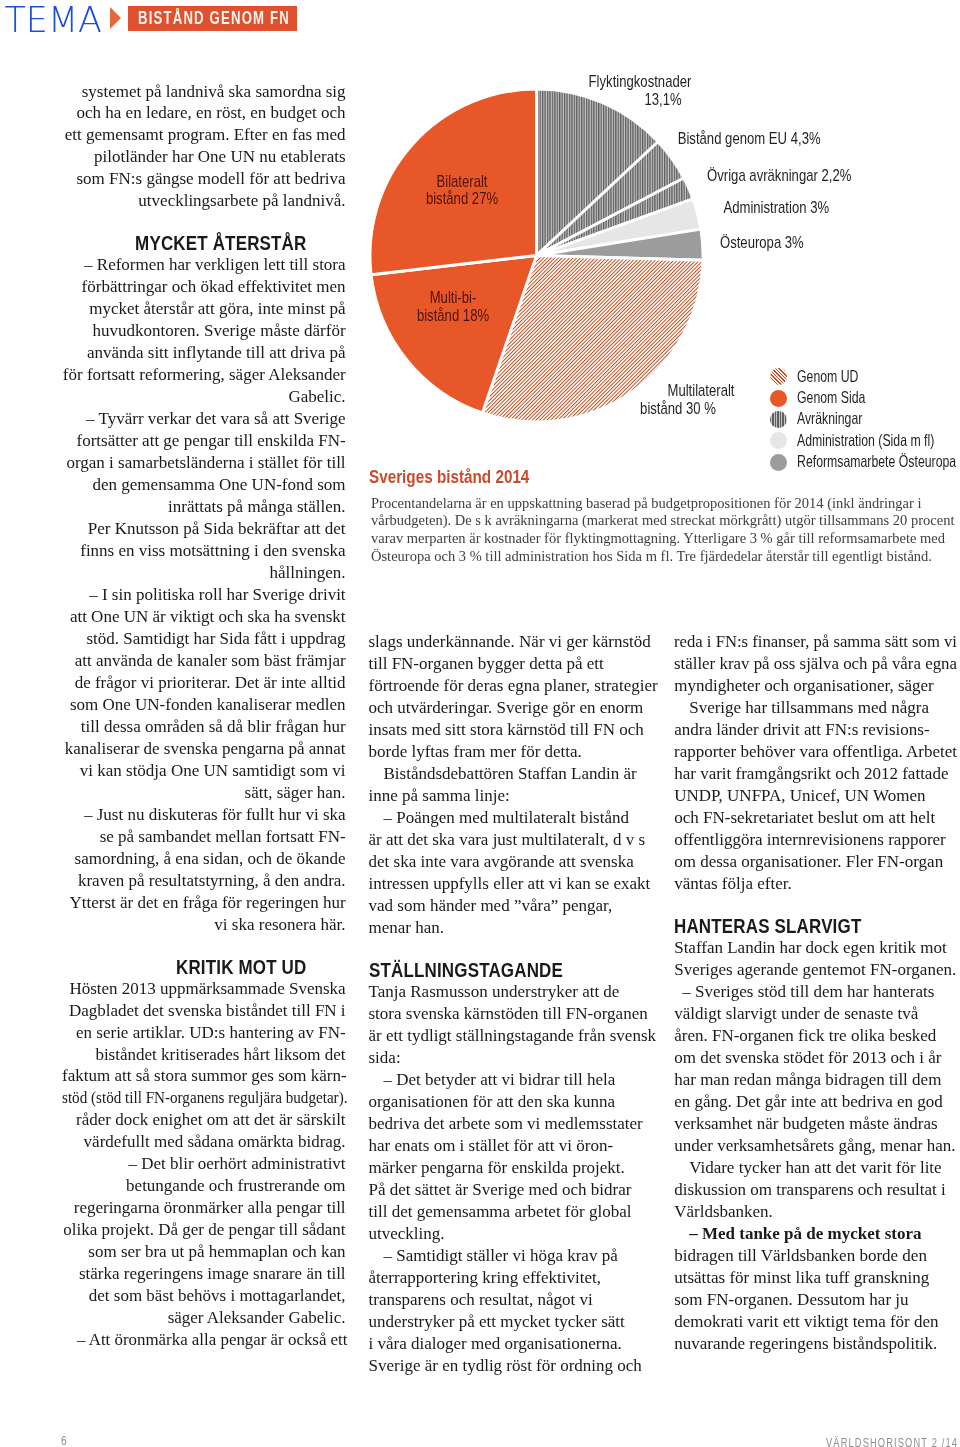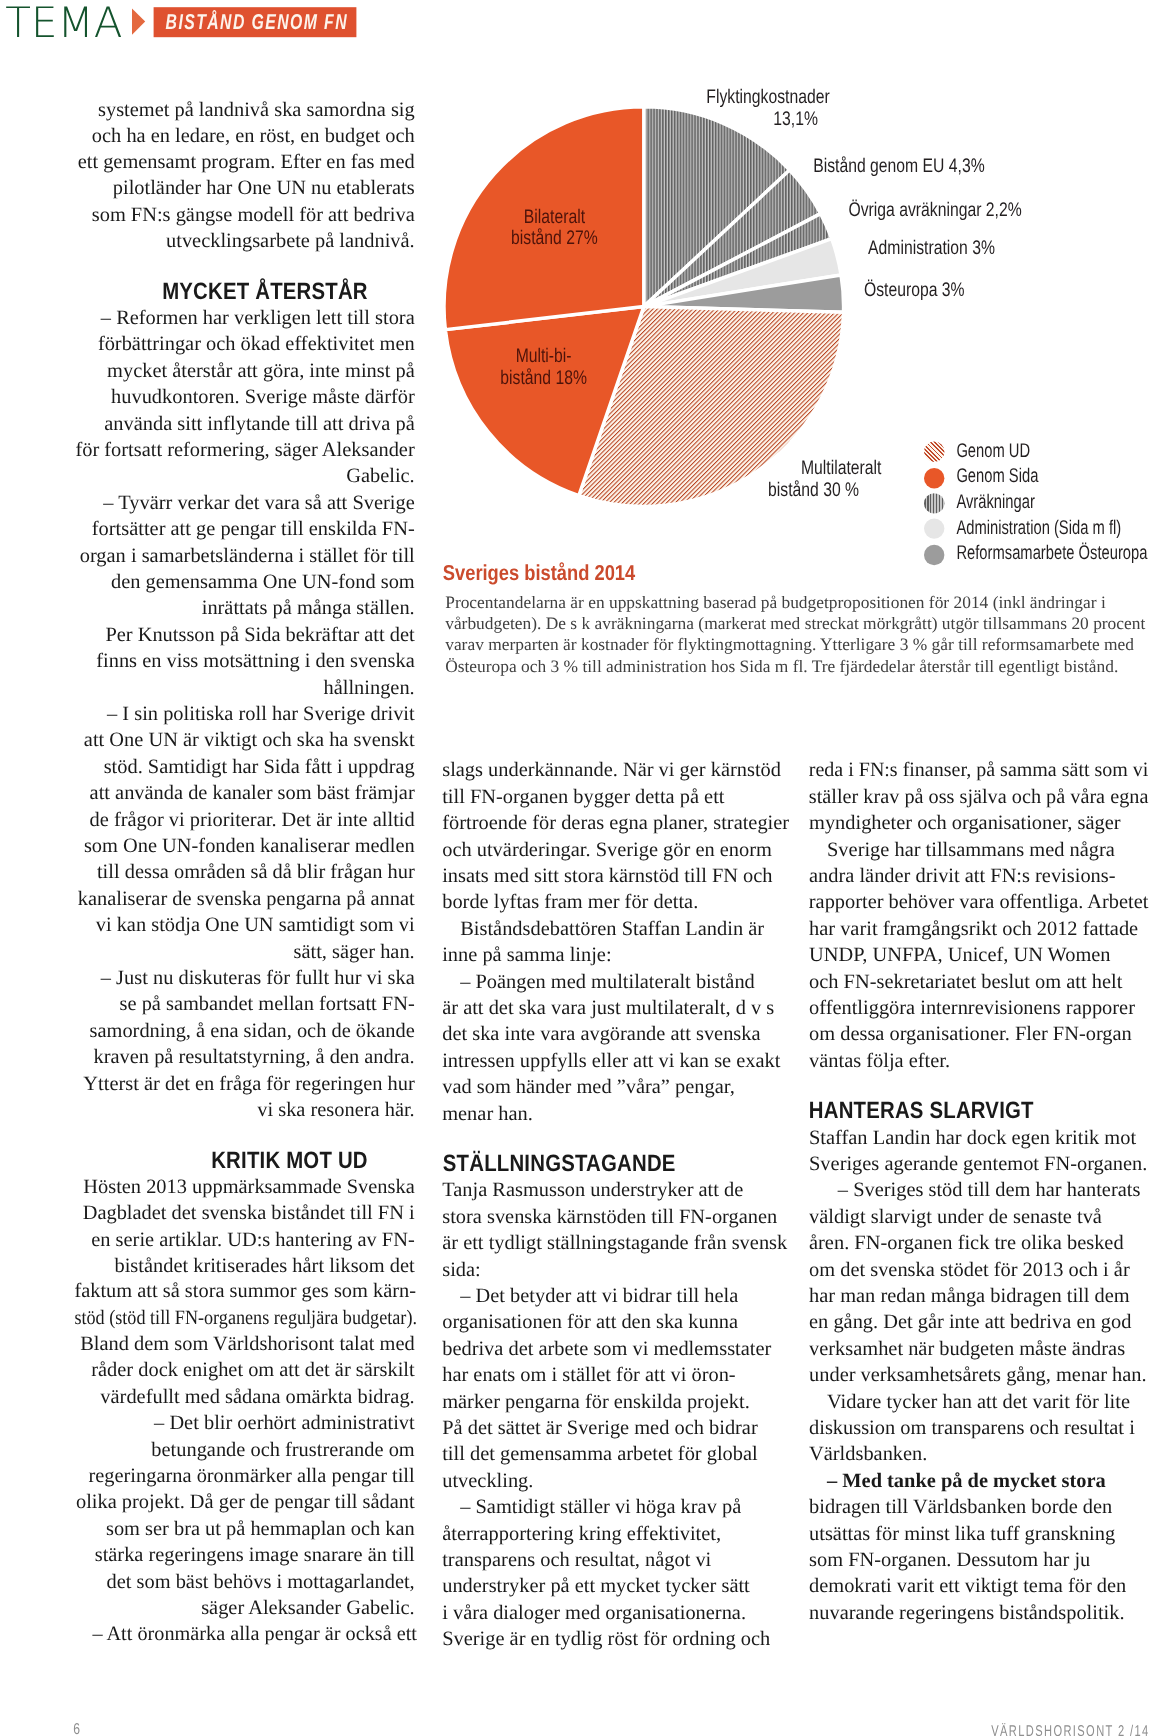--- a/index.html
+++ b/index.html
@@ -4,24 +4,24 @@
 <title>Sveriges bistånd 2014 – Världshorisont</title>
 <style>
   html,body{margin:0;padding:0;}
   body{width:960px;height:1447px;background:#ffffff;position:relative;overflow:hidden;
        font-family:"Liberation Serif",serif;color:#1a1a1a;}
   .page{position:absolute;left:0;top:0;width:960px;height:1447px;}
 
   
   .hdr{position:absolute;left:0;top:0;width:960px;height:46px;}
   .tema{position:absolute;left:4.4px;top:-1.1px;font-family:"DejaVu Sans",sans-serif;
-        font-size:35px;line-height:42px;color:#14532d;font-weight:200;}
+        font-size:35px;line-height:42px;color:#1d4ed8;font-weight:200;}
   .tri{position:absolute;left:110.2px;top:6.6px;width:0;height:0;
        border-left:11.6px solid #e4693f;border-top:11.7px solid transparent;border-bottom:11.7px solid transparent;}
-  .topicbox{position:absolute;left:128px;top:6px;width:169px;height:25px;background:#df512f;font-style:italic;}
+  .topicbox{position:absolute;left:128px;top:6px;width:169px;height:25px;background:#df512f;}
   .topictxt{position:absolute;left:10.2px;top:1.4px;width:148.6px;height:22px;line-height:22px;
             text-align:left;color:#fdf4ec;font-family:"Liberation Sans",sans-serif;
             font-weight:bold;font-size:18px;letter-spacing:1.6px;
             transform:scaleX(0.732);transform-origin:left top;white-space:nowrap;}
 
   
   .col{position:absolute;font-size:17px;line-height:21.98px;text-align:left;hyphens:manual;}
   #col1{left:62px;top:80.5px;width:283.6px;text-align:right;}
   #col2{left:368.5px;top:631.3px;width:289.6px;}
   #col3{left:674.2px;top:631.3px;width:283px;}
@@ -125,21 +125,20 @@
         <span class="ln">vi ska resonera här.</span>
       </p>
       <h3>KRITIK MOT UD</h3>
       <p class="pre">
         <span class="ln">Hösten 2013 uppmärksammade Svenska</span>
         <span class="ln">Dagbladet det svenska biståndet till FN i</span>
         <span class="ln">en serie artiklar. UD:s hantering av FN-</span>
         <span class="ln">biståndet kritiserades hårt liksom det</span>
         <span class="ln">faktum att så stora summor ges som kärn-</span>
         <span class="ln sq" style="transform: scaleX(0.8901);">stöd (stöd till FN-organens reguljära budgetar).</span>
-        <span class="ln">Bland dem som Världshorisont talat med</span>
         <span class="ln">råder dock enighet om att det är särskilt</span>
         <span class="ln">värdefullt med sådana omärkta bidrag.</span>
       </p>
       <p class="pre">
         <span class="ln" style="margin-left: 15px;">– Det blir oerhört administrativt</span>
         <span class="ln">betungande och frustrerande om</span>
         <span class="ln">regeringarna öronmärker alla pengar till</span>
         <span class="ln">olika projekt. Då ger de pengar till sådant</span>
         <span class="ln">som ser bra ut på hemmaplan och kan</span>
         <span class="ln">stärka regeringens image snarare än till</span>
@@ -213,21 +212,21 @@
         <span class="ln">offentliggöra internrevisionens rapporer</span>
         <span class="ln">om dessa organisationer. Fler FN-organ</span>
         <span class="ln">väntas följa efter.</span>
       </p>
       <h3>HANTERAS SLARVIGT</h3>
       <p class="pre">
         <span class="ln">Staffan Landin har dock egen kritik mot</span>
         <span class="ln">Sveriges agerande gentemot FN-organen.</span>
       </p>
       <p class="pre">
-        <span class="ln" style="margin-left: 24px;">– Sveriges stöd till dem har hanterats</span>
+        <span class="ln" style="margin-left: 8px;">– Sveriges stöd till dem har hanterats</span>
         <span class="ln">väldigt slarvigt under de senaste två</span>
         <span class="ln">åren. FN-organen fick tre olika besked</span>
         <span class="ln">om det svenska stödet för 2013 och i år</span>
         <span class="ln">har man redan många bidragen till dem</span>
         <span class="ln">en gång. Det går inte att bedriva en god</span>
         <span class="ln">verksamhet när budgeten måste ändras</span>
         <span class="ln">under verksamhetsårets gång, menar han.</span>
       </p>
       <p class="pre">
         <span class="ln" style="margin-left: 15px;">Vidare tycker han att det varit för lite</span>

